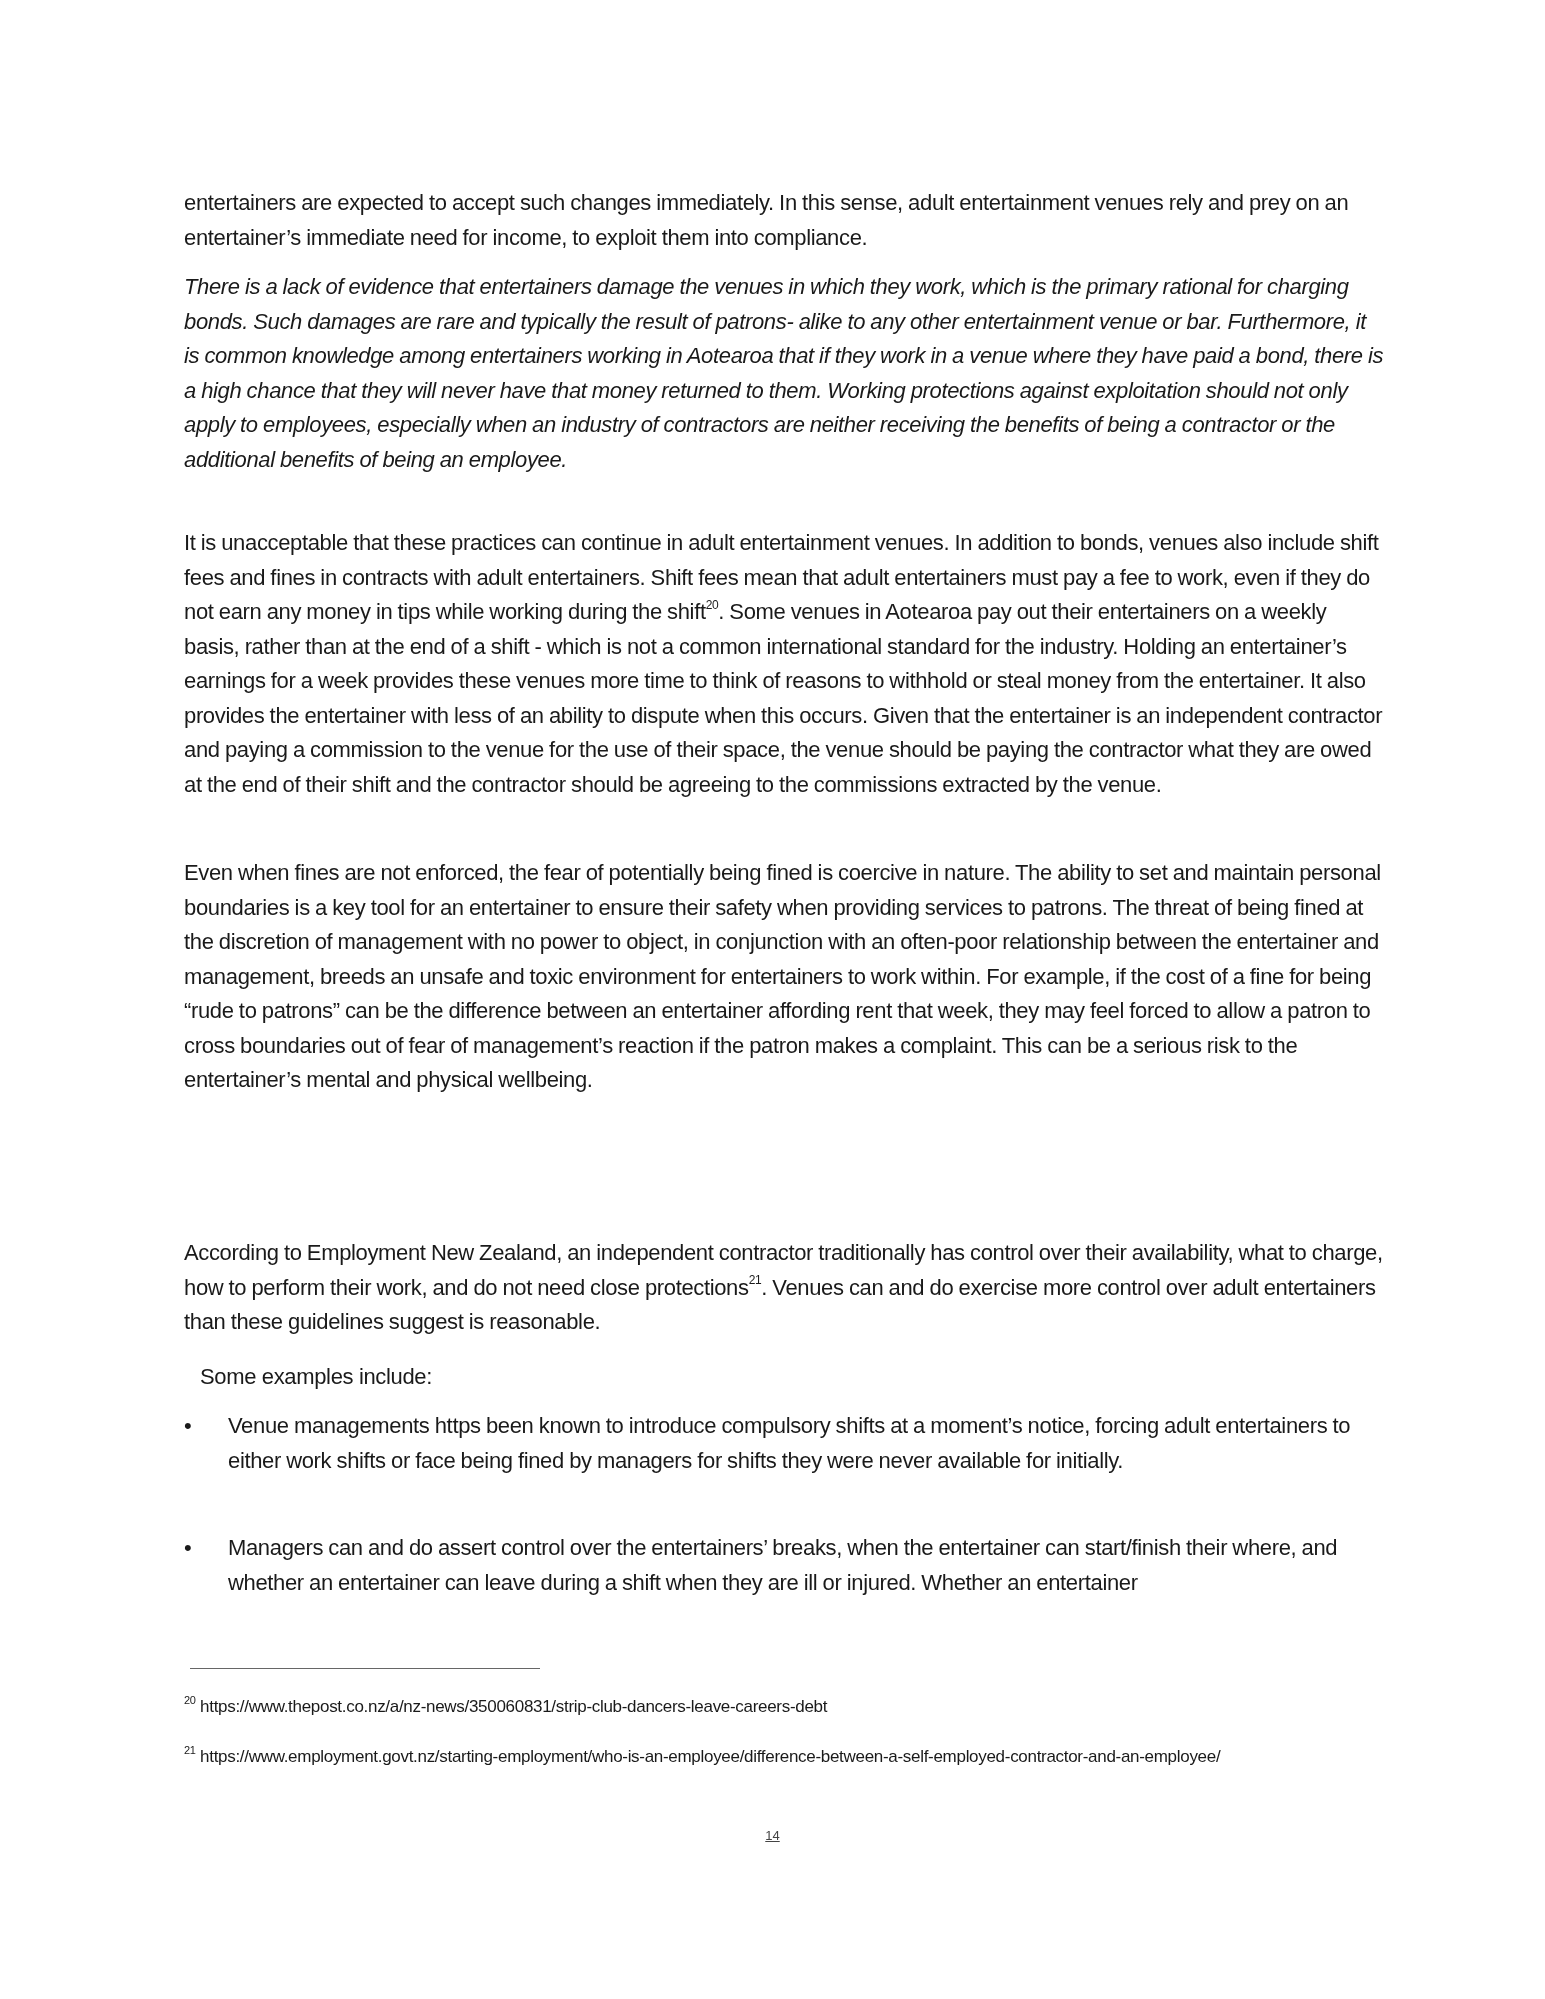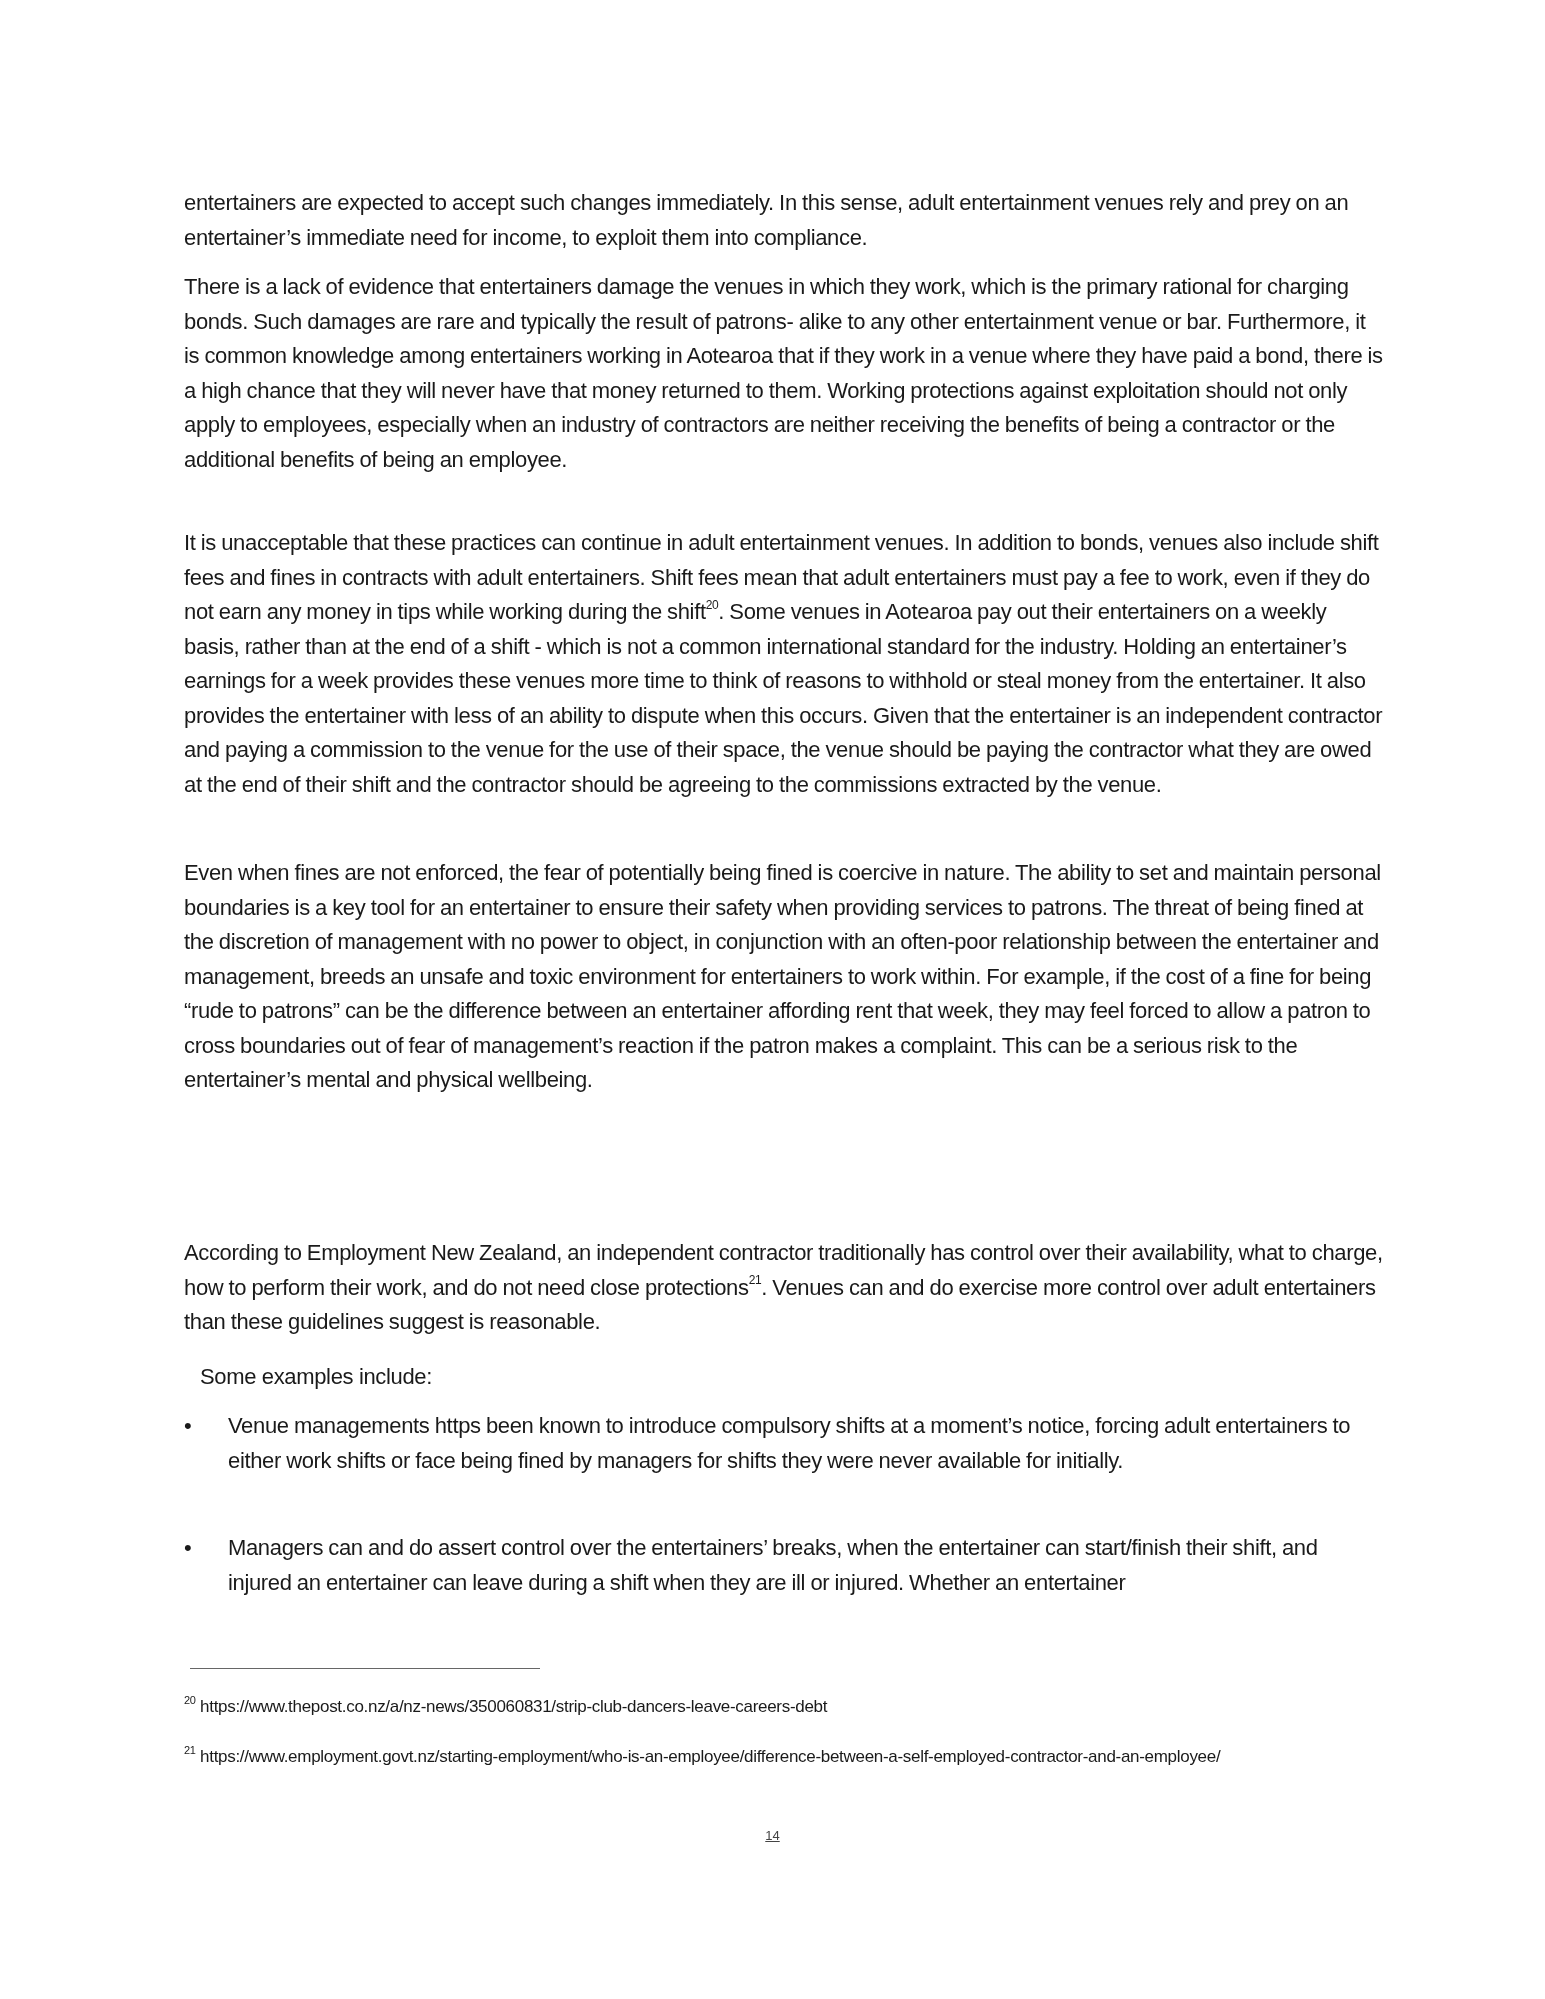--- a/index.html
+++ b/index.html
@@ -21,21 +21,21 @@
 </style>
 </head>
 <body>
 
 <div class="page">
 
   <div class="body-text" style="top:186px;">
     <p class="para">entertainers are expected to accept such changes immediately. In this sense, adult entertainment venues rely and prey on an entertainer’s immediate need for income, to exploit them into compliance.</p>
   </div>
 
-  <div class="body-text" style="top:270px;">
+  <div class="body-text" style="top:270px;font-style:italic;">
     <p class="para">There is a lack of evidence that entertainers damage the venues in which they work, which is the primary rational for charging bonds. Such damages are rare and typically the result of patrons- alike to any other entertainment venue or bar. Furthermore, it is common knowledge among entertainers working in Aotearoa that if they work in a venue where they have paid a bond, there is a high chance that they will never have that money returned to them. Working protections against exploitation should not only apply to employees, especially when an industry of contractors are neither receiving the benefits of being a contractor or the additional benefits of being an employee.</p>
   </div>
 
   <div class="body-text" style="top:526px;">
     <p class="para"><span>It is unacceptable that these practices can continue in adult entertainment venues. In addition to bonds, venues also include shift fees and fines in contracts with adult entertainers. Shift fees mean that adult entertainers must pay a fee to work, even if they do not earn any money in tips while working during the shift</span><sup>20</sup><span>. Some venues in Aotearoa pay out their entertainers on a weekly basis, rather than at the end of a shift - which is not a common international standard for the industry. Holding an entertainer’s earnings for a week provides these venues more time to think of reasons to withhold or steal money from the entertainer. It also provides the entertainer with less of an ability to dispute when this occurs. Given that the entertainer is an independent contractor and paying a commission to the venue for the use of their space, the venue should be paying the contractor what they are owed at the end of their shift and the contractor should be agreeing to the commissions extracted by the venue.</span></p>
   </div>
 
   <div class="body-text" style="top:856px;">
     <p class="para">Even when fines are not enforced, the fear of potentially being fined is coercive in nature. The ability to set and maintain personal boundaries is a key tool for an entertainer to ensure their safety when providing services to patrons. The threat of being fined at the discretion of management with no power to object, in conjunction with an often-poor relationship between the entertainer and management, breeds an unsafe and toxic environment for entertainers to work within. For example, if the cost of a fine for being “rude to patrons” can be the difference between an entertainer affording rent that week, they may feel forced to allow a patron to cross boundaries out of fear of management’s reaction if the patron makes a complaint. This can be a serious risk to the entertainer’s mental and physical wellbeing.</p>
   </div>
@@ -46,21 +46,21 @@
 
   <div class="intro">Some examples include:</div>
 
   <div class="bullet" style="top:1409px;">
     <span class="dot">•</span>
     <span class="btext">Venue managements https been known to introduce compulsory shifts at a moment’s notice, forcing adult entertainers to either work shifts or face being fined by managers for shifts they were never available for initially.</span>
   </div>
 
   <div class="bullet" style="top:1531px;">
     <span class="dot">•</span>
-    <span class="btext">Managers can and do assert control over the entertainers’ breaks, when the entertainer can start/finish their shift, and injured an entertainer can leave during a shift when they are ill or injured. Whether an entertainer</span>
+    <span class="btext">Managers can and do assert control over the entertainers’ breaks, when the entertainer can start/finish their where, and whether an entertainer can leave during a shift when they are ill or injured. Whether an entertainer</span>
   </div>
 
   <div class="fn-rule"></div>
 
   <div class="footnote" style="top:1690px;">
     <sup>20</sup>
     <span>https://www.thepost.co.nz/a/nz-news/350060831/strip-club-dancers-leave-careers-debt</span>
   </div>
 
   <div class="footnote" style="top:1740px;">

